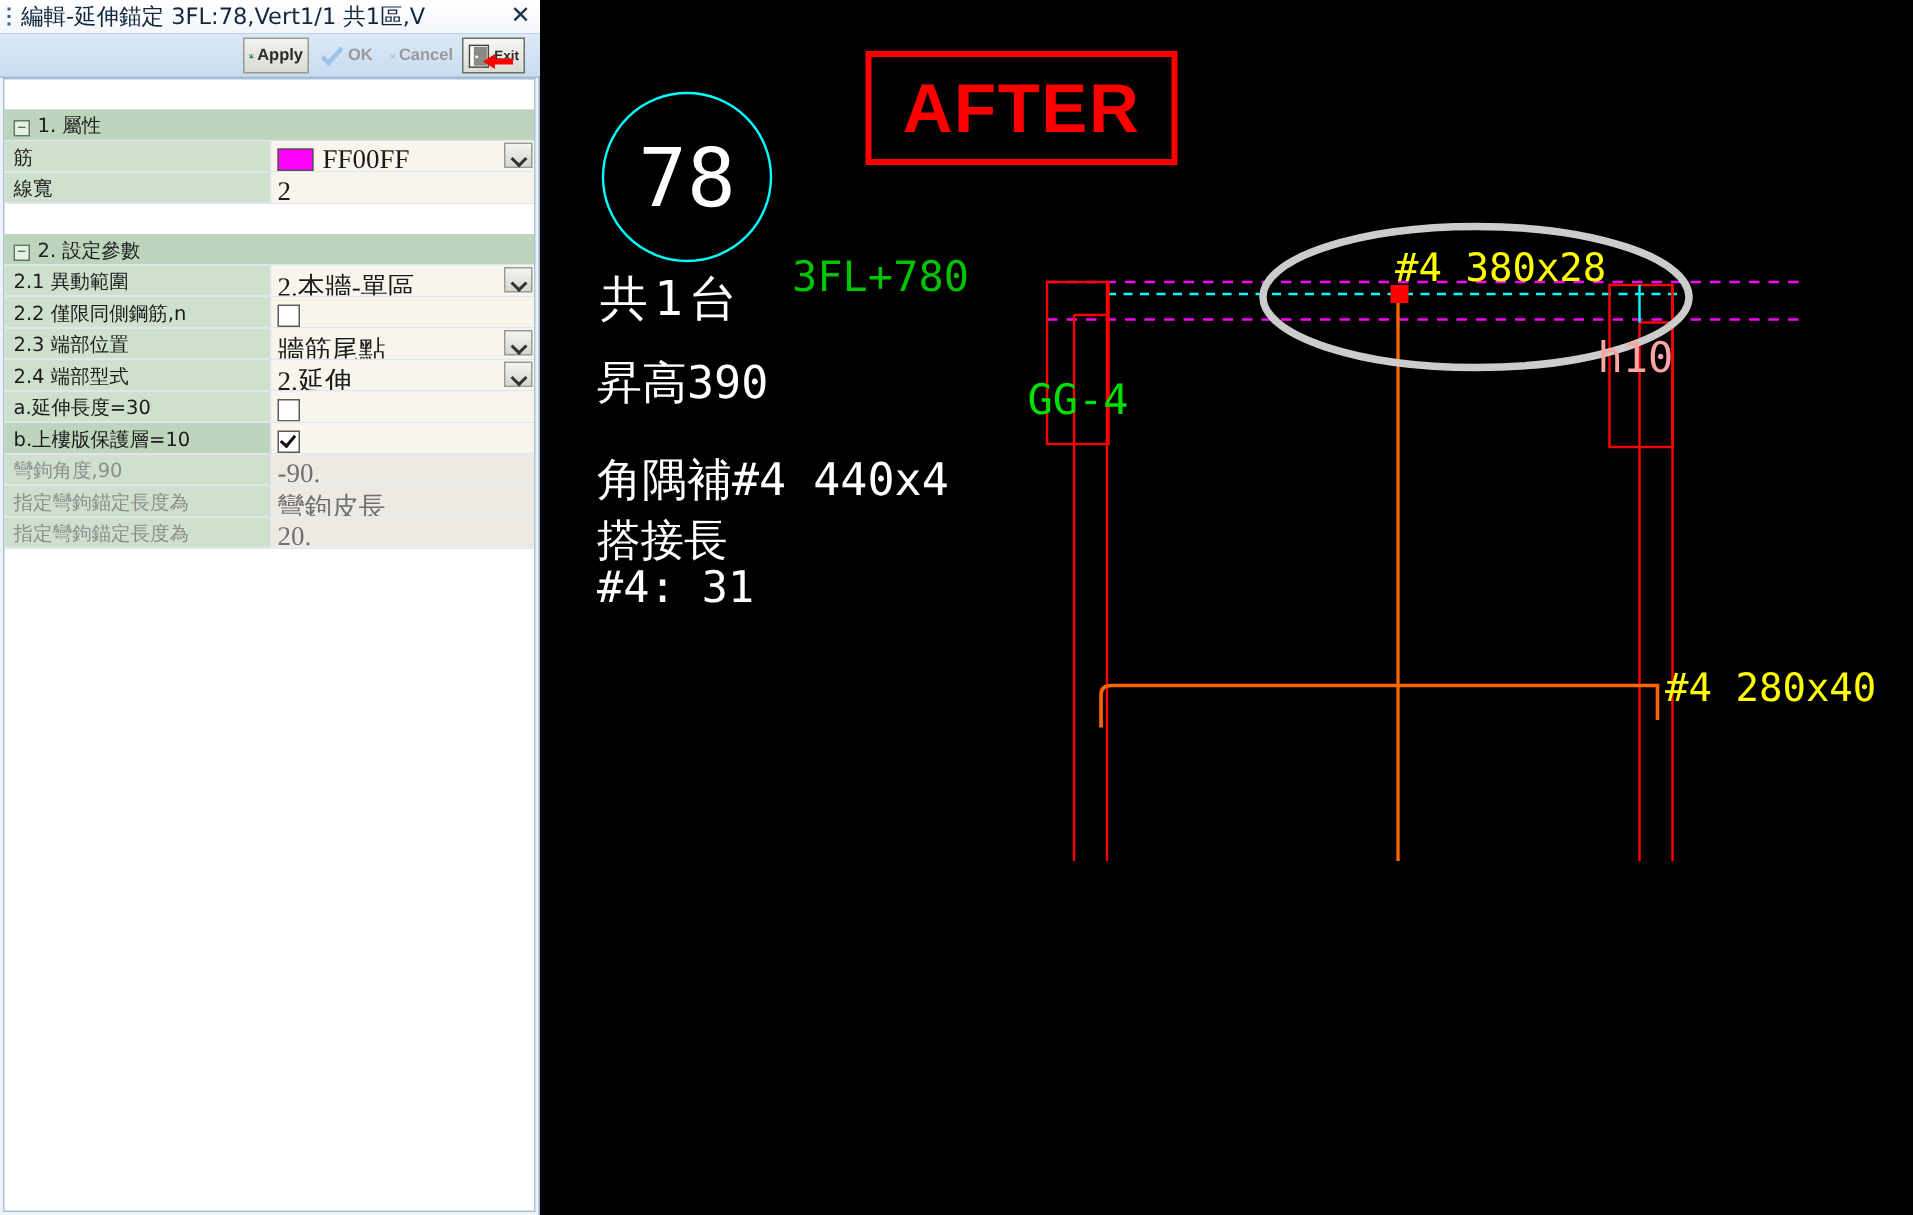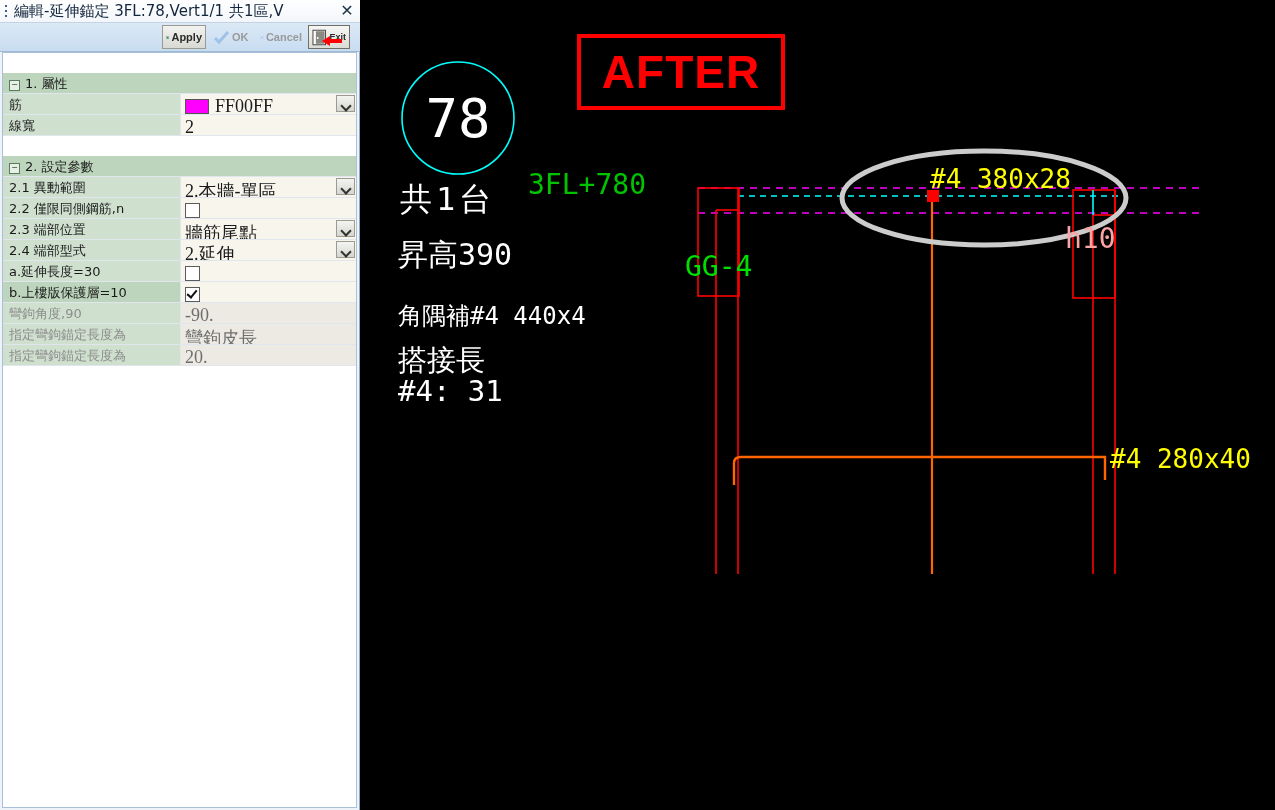--- a/index.html
+++ b/index.html
@@ -279,21 +279,21 @@
     </svg>
 
     <div id="after-box">
       <div id="after-label">AFTER</div>
     </div>
 
     <div id="bubble-num">78</div>
 
     <div class="cadtext" style="left:40px;top:178px;color:#ffffff;font-size:32px;letter-spacing:4px;">共1台</div>
     <div class="cadtext" style="left:38px;top:235px;color:#ffffff;font-size:30px;">昇高390</div>
-    <div class="cadtext" style="left:38px;top:300px;color:#ffffff;font-size:24px;text-align:right;">角隅補#4  440x4</div>
+    <div class="cadtext" style="left:38px;top:300px;color:#ffffff;font-size:30px;text-align:right;">角隅補#4  440x4</div>
     <div class="cadtext" style="left:38px;top:341px;color:#ffffff;font-size:29px;">搭接長</div>
     <div class="cadtext" style="left:38px;top:374px;color:#ffffff;font-size:29px;">#4:  31</div>
 
     <div class="cadtext" style="left:168px;top:168px;color:#00c400;font-size:28px;">3FL+780</div>
 
     <div class="cadtext" style="left:325px;top:226px;color:#00e000;font-size:28px;margin-top:24px;">GG-4</div>
     <div class="cadtext" style="left:705px;top:222px;color:#fca5a5;font-size:28px;">h10</div>
 
     <div class="cadtext" style="left:570px;top:164px;color:#ffff00;font-size:26px;text-align:center;">#4  380x28</div>
     <div class="cadtext" style="left:750px;top:444px;color:#ffff00;font-size:26px;">#4  280x40</div>

